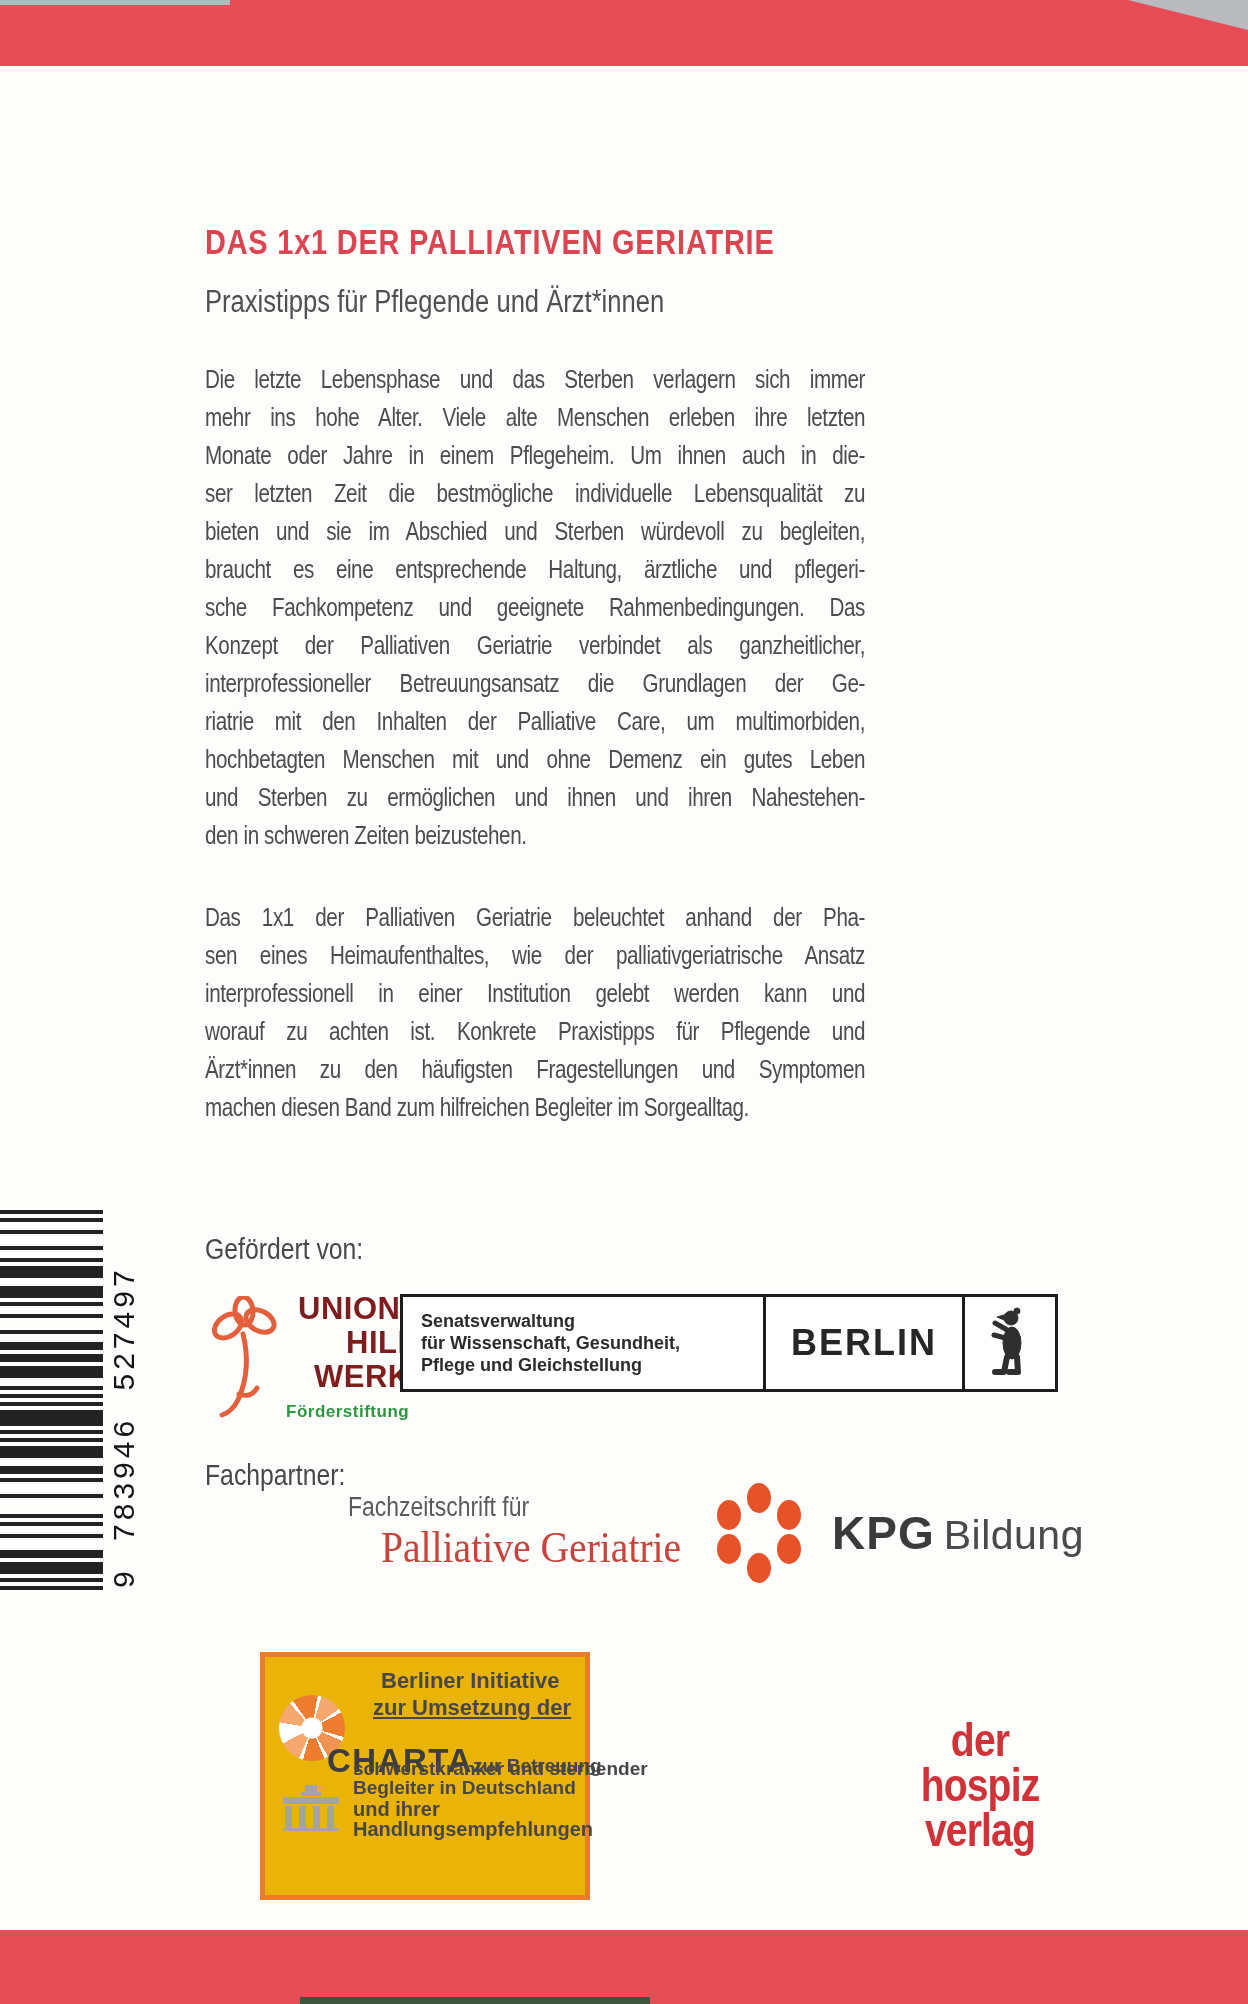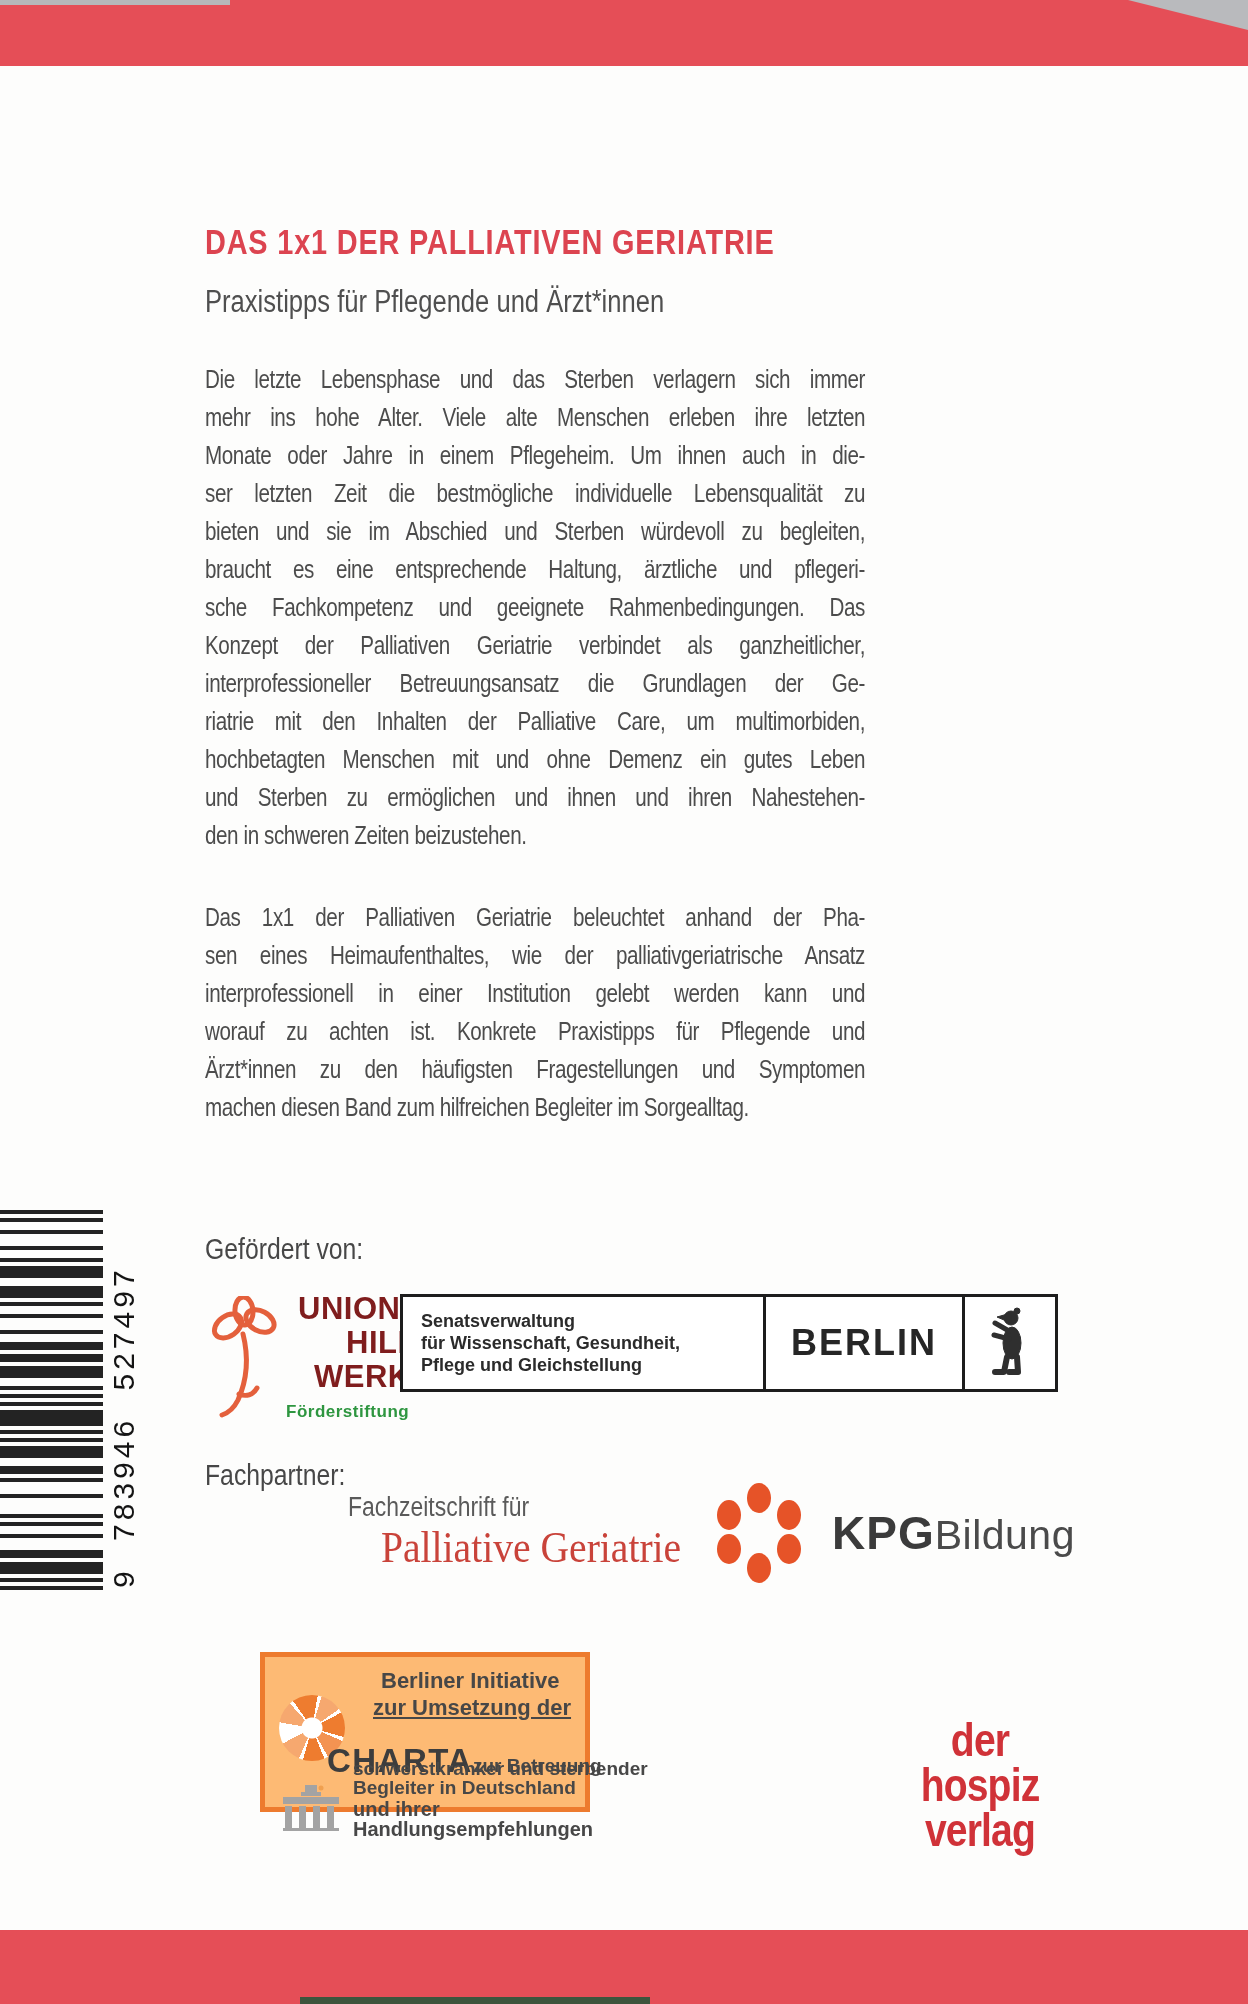--- a/index.html
+++ b/index.html
@@ -39,26 +39,26 @@
   .senat-cell-text{width:360px;display:flex;flex-direction:column;justify-content:center;padding-left:18px;box-sizing:border-box;}
   .senat-cell-text div{font-size:18px;font-weight:700;color:#2b2b2b;line-height:22px;}
   .senat-cell-berlin{width:196px;border-left:3px solid #1d1d1d;display:flex;align-items:center;justify-content:center;}
   .senat-berlin{font-size:36px;font-weight:800;letter-spacing:2px;color:#262626;}
   .senat-cell-bear{flex:1;border-left:3px solid #1d1d1d;display:flex;align-items:center;justify-content:center;}
 
   
   .fz-top{left:348px;top:1492px;font-size:27px;color:#5a5a5a;transform:scaleX(.85);transform-origin:left top;white-space:nowrap;}
   .fz-name{left:381px;top:1522px;font-size:44px;color:#c9433a;font-family:"Liberation Serif","DejaVu Serif",serif;
            transform:scaleX(.9);transform-origin:left top;white-space:nowrap;}
-  .kpg-text{left:832px;top:1506px;display:flex;align-items:baseline;gap:0;}
+  .kpg-text{left:832px;top:1506px;display:flex;align-items:baseline;gap:9px;}
   .kpg-abbr{font-size:46px;font-weight:700;color:#3b3b3b;letter-spacing:1px;}
   .kpg-word{font-size:41px;font-weight:300;color:#4a4a4a;letter-spacing:.5px;}
 
   
-  .charta-box{left:260px;top:1652px;width:330px;height:160px;border:5px solid #ed7b2e;box-sizing:border-box;background:#fdba74;}
+  .charta-box{left:260px;top:1652px;width:330px;height:248px;border:5px solid #ed7b2e;box-sizing:border-box;background:#eab308;}
   .charta-box .t{position:absolute;color:#474747;font-weight:600;font-size:19px;line-height:19px;white-space:nowrap;}
   .charta-l1{left:116px;top:14px;font-size:22px !important;}
   .charta-l2{left:108px;top:41px;font-size:22px !important;text-decoration:underline;}
   .charta-bigrow{position:absolute;left:62px;top:66px;display:flex;align-items:baseline;gap:0;white-space:nowrap;}
   .charta-big{font-size:33px;font-weight:700;color:#3d3d3d;letter-spacing:1.5px;}
   .charta-r1{font-size:19px;font-weight:600;color:#474747;margin-top:32px;}
   .charta-r2{left:88px;top:102px;}
   .charta-r3{left:88px;top:121px;}
   .charta-r4{left:88px;top:143px;font-size:20px !important;}
   .charta-r5{left:88px;top:163px;font-size:20px !important;}

